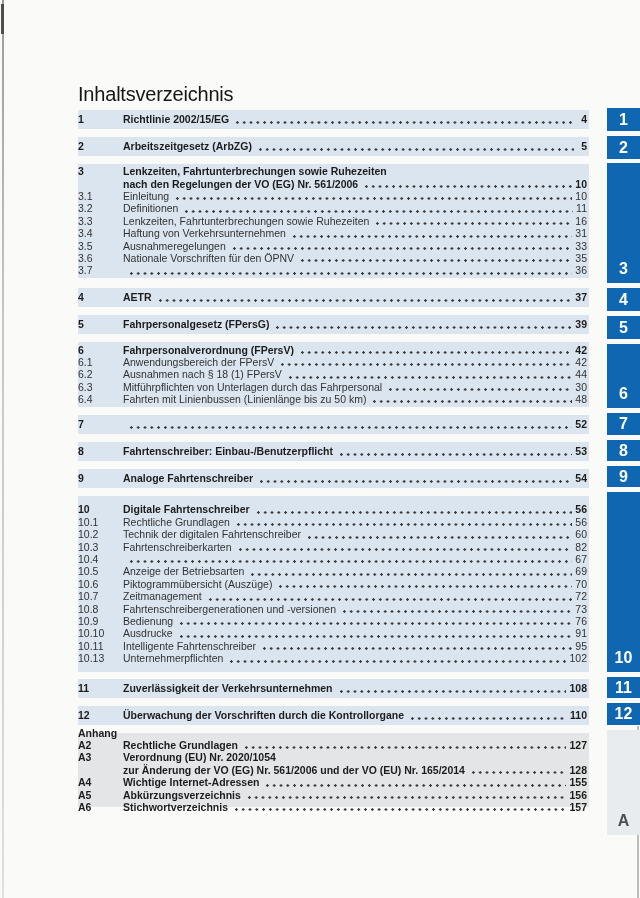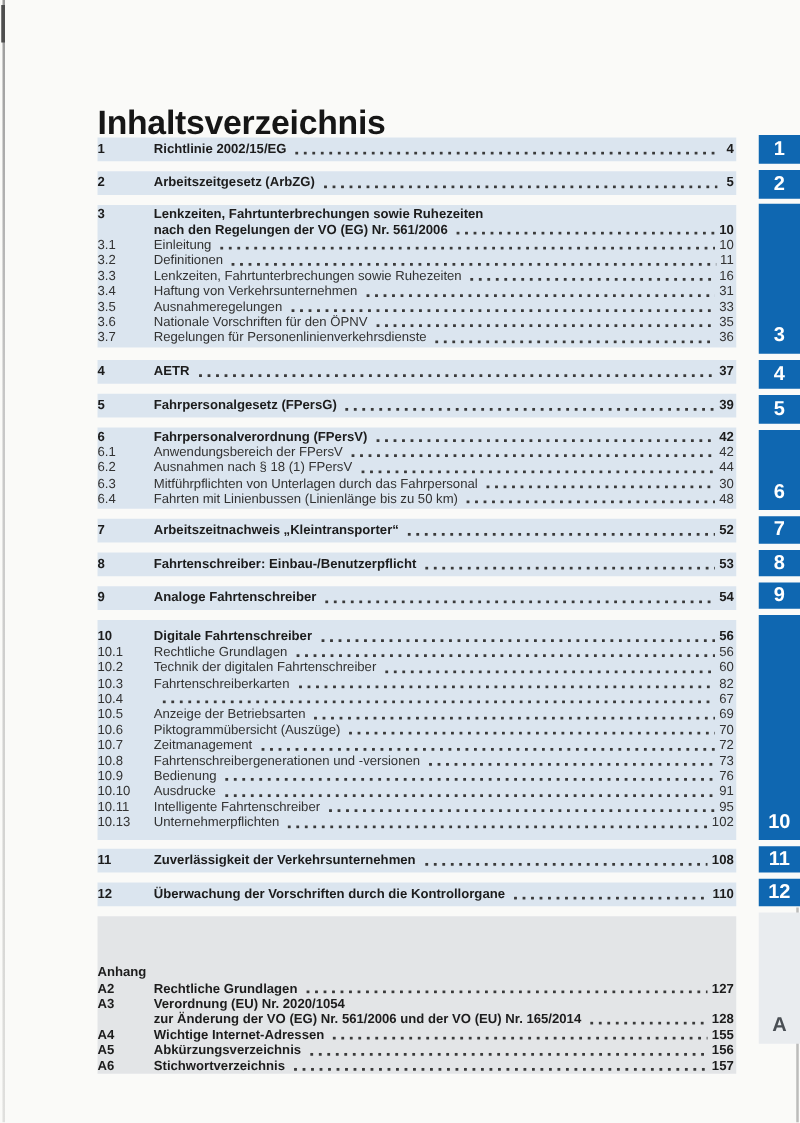--- a/index.html
+++ b/index.html
@@ -10,21 +10,21 @@
     -webkit-font-smoothing:antialiased;
   }
   
   .edge-left{position:absolute;left:2px;top:0;width:1.5px;height:898px;
     background:linear-gradient(#9a9a9a,#c6c6c6 35%,#d6d6d4 80%,#e0e0de);}
   .edge-dash{position:absolute;left:1px;top:4px;width:2.5px;height:30px;background:#4e4e4e;}
   .edge-right{position:absolute;left:637px;top:726px;width:1.5px;height:172px;background:#bcbcba;}
 
   .heading{
     position:absolute;left:78px;top:83px;
-    font-size:27px;font-weight:bold;letter-spacing:-0.2px;color:#161616;
+    font-size:20px;font-weight:normal;letter-spacing:-0.2px;color:#161616;
   }
 
   
   #toc .group{
     position:absolute;left:78px;width:511px;
     background:var(--band-blue,#dbe5ef);
     display:flex;flex-direction:column;justify-content:center;
     box-sizing:border-box;
   }
   #toc .group.gray{background:var(--band-gray,#e3e5e7);}
@@ -135,21 +135,20 @@
         <span class="pg">33</span>
       </div>
       <div class="row">
         <span class="num">3.6</span>
         <span class="ttl">Nationale Vorschriften für den ÖPNV</span>
         <span class="dots"></span>
         <span class="pg">35</span>
       </div>
       <div class="row">
         <span class="num">3.7</span>
-        <span class="ttl">Regelungen für Personenlinienverkehrsdienste</span>
         <span class="dots"></span>
         <span class="pg">36</span>
       </div>
     </div>
     <div class="group" style="top: 288px; height: 19px;">
       <div class="row bold">
         <span class="num">4</span>
         <span class="ttl">AETR</span>
         <span class="dots"></span>
         <span class="pg">37</span>
@@ -191,21 +190,20 @@
       <div class="row">
         <span class="num">6.4</span>
         <span class="ttl">Fahrten mit Linienbussen (Linienlänge bis zu 50 km)</span>
         <span class="dots"></span>
         <span class="pg">48</span>
       </div>
     </div>
     <div class="group" style="top: 415px; height: 19px;">
       <div class="row bold">
         <span class="num">7</span>
-        <span class="ttl">Arbeitszeitnachweis „Kleintransporter“</span>
         <span class="dots"></span>
         <span class="pg">52</span>
       </div>
     </div>
     <div class="group" style="top: 442px; height: 19px;">
       <div class="row bold">
         <span class="num">8</span>
         <span class="ttl">Fahrtenschreiber: Einbau-/Benutzerpflicht</span>
         <span class="dots"></span>
         <span class="pg">53</span>
@@ -307,21 +305,21 @@
       </div>
     </div>
     <div class="group" style="top: 706px; height: 19px;">
       <div class="row bold">
         <span class="num">12</span>
         <span class="ttl">Überwachung der Vorschriften durch die Kontrollorgane</span>
         <span class="dots"></span>
         <span class="pg">110</span>
       </div>
     </div>
-    <div class="group gray" style="top: 733px; height: 126px; justify-content: flex-end;">
+    <div class="group gray" style="top: 733px; height: 74px;">
       <div class="row bold">
         <span class="num">Anhang</span>
         <span class="ttl"></span>
       </div>
       <div class="row bold">
         <span class="num">A2</span>
         <span class="ttl">Rechtliche Grundlagen</span>
         <span class="dots"></span>
         <span class="pg">127</span>
       </div>

